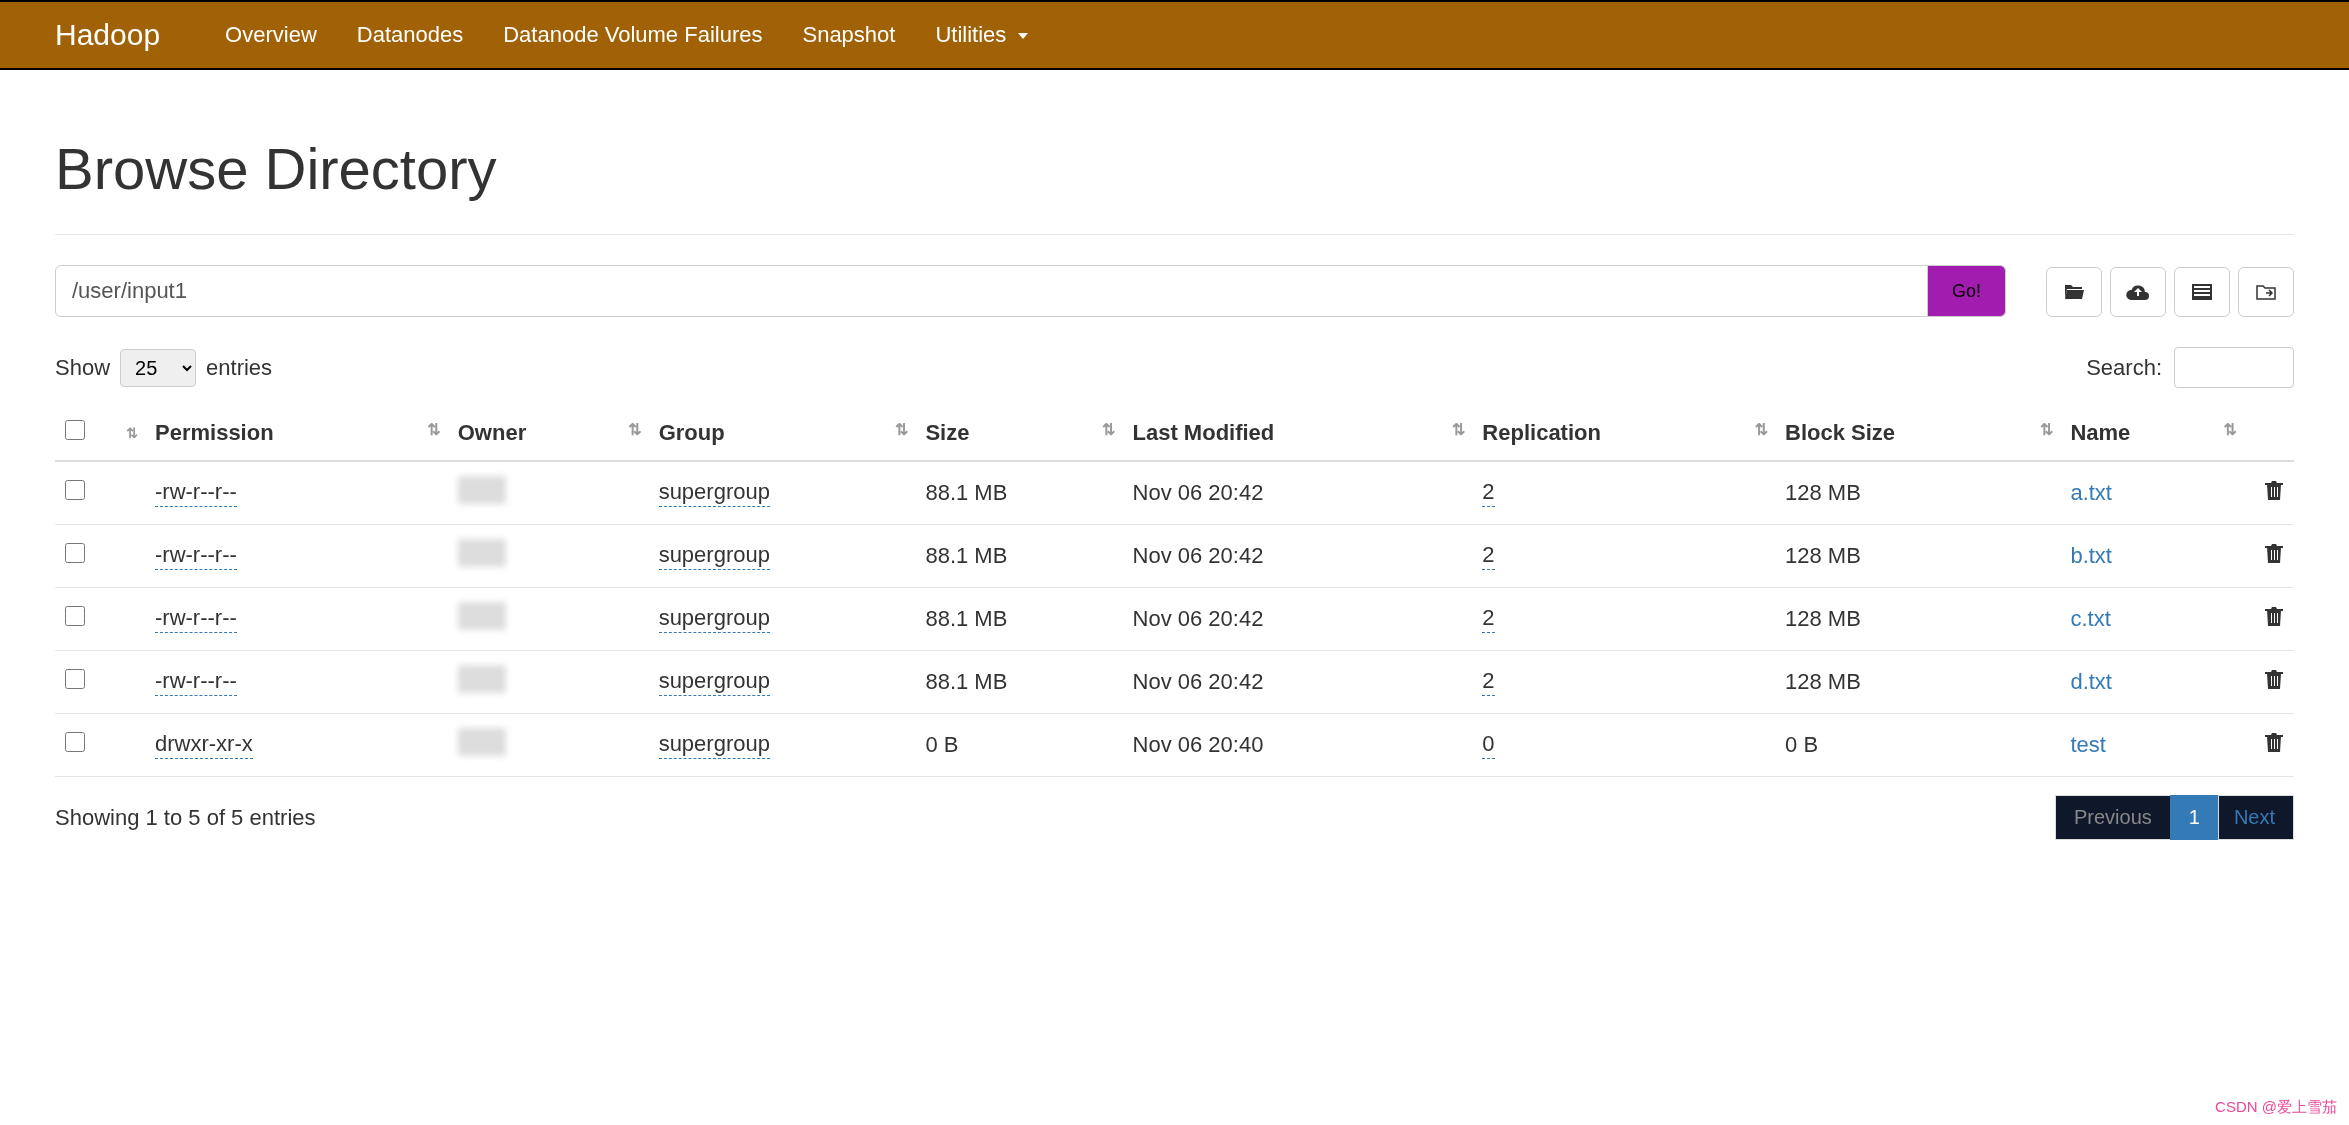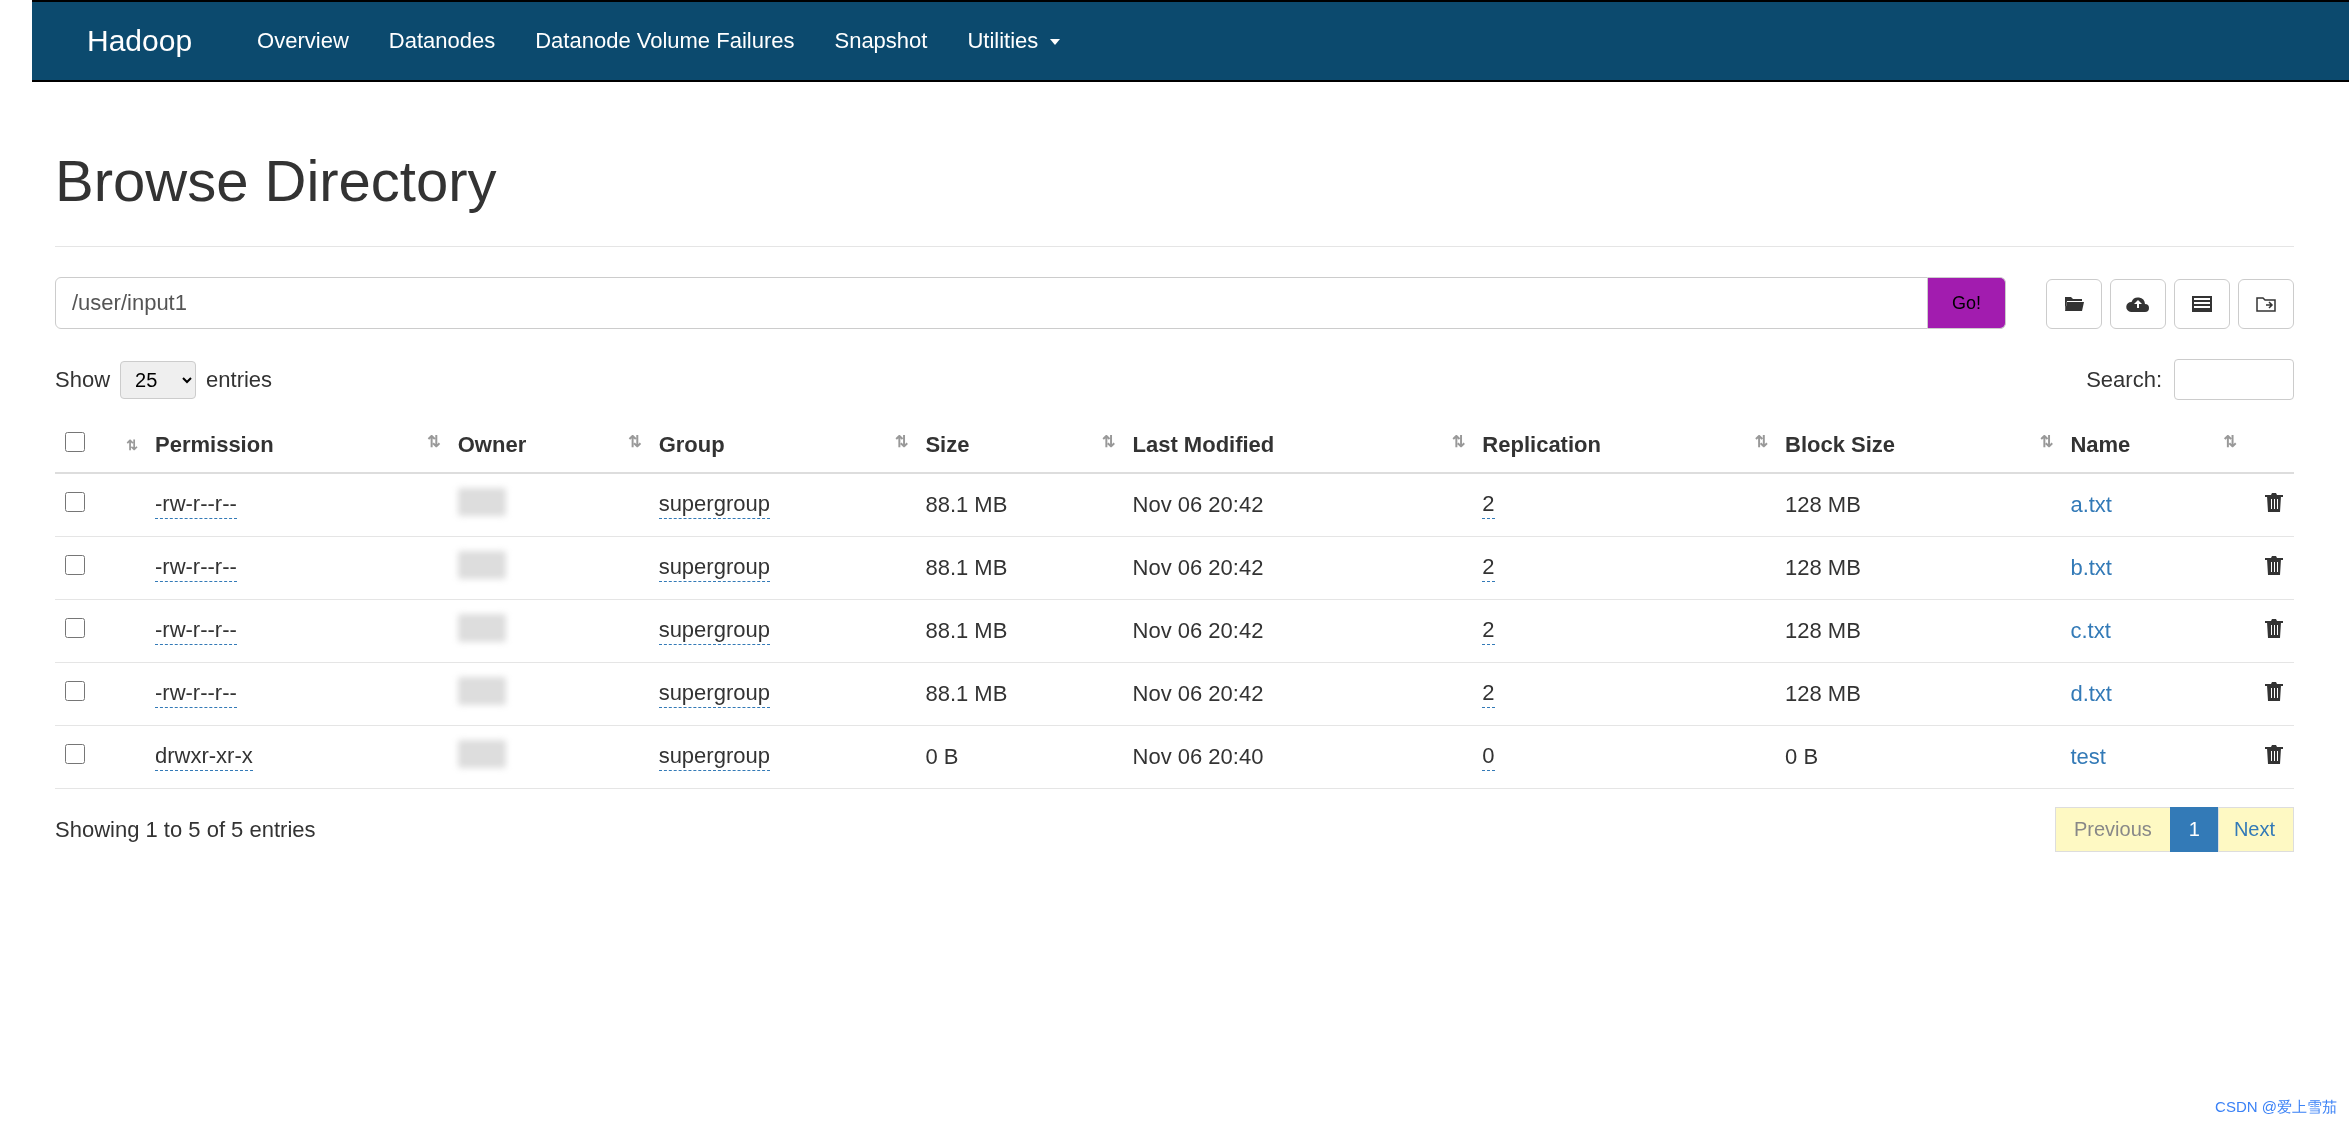--- a/index.html
+++ b/index.html
@@ -1,26 +1,25 @@
 <!DOCTYPE html>
 <html><head>
   <meta charset="utf-8">
   <style>
     * { box-sizing: border-box; margin: 0; padding: 0; }
     body { font-family: "Segoe UI", "Helvetica Neue", Arial, sans-serif; color: #333; font-size: 21px; }
     
     .navbar {
-      background: #0c4a6e;
+      background: #a16207;
       border-top: 2px solid #000;
       border-bottom: 2px solid #000;
       padding: 0 55px;
       display: flex;
       align-items: center;
-      height: 82px;
-      margin-left: 32px;
+      height: 70px;
     }
     .navbar-brand {
       color: #fff;
       font-size: 30px;
       font-weight: 400;
       margin-right: 45px;
       cursor: pointer;
     }
     .navbar-nav { display: flex; list-style: none; }
     .navbar-nav li { position: relative; }
@@ -135,30 +134,30 @@
     }
     .file-link { color: #337ab7; text-decoration: none; cursor: pointer; }
     input[type="checkbox"] { width: 20px; height: 20px; cursor: pointer; }
     .trash-cell { text-align: right; color: #333; cursor: pointer; }
     
     .footer-row { display: flex; justify-content: space-between; align-items: center; margin-top: 18px; font-size: 22px; }
     .pagination { display: flex; align-items: stretch; }
     .page-btn {
       padding: 10px 18px;
       border: 1px solid #ddd;
-      background: #fef9c3;
+      background: #0f172a;
       color: #888;
       cursor: pointer;
       font-size: 20px;
       margin-left: -1px;
     }
     .page-btn.active { background: #337ab7; color: #fff; border-color: #337ab7; }
     .page-btn.next { color: #337ab7; padding-left: 15px; }
     
-    .watermark { position: fixed; bottom: 8px; right: 12px; color: #3b82f6; font-size: 15px; }
+    .watermark { position: fixed; bottom: 8px; right: 12px; color: #ec4899; font-size: 15px; }
   </style>
 </head>
 <body>
 
 <div class="navbar">
   <div class="navbar-brand">Hadoop</div>
   <ul class="navbar-nav">
     <li><a>Overview</a></li>
     <li><a>Datanodes</a></li>
     <li><a>Datanode Volume Failures</a></li>

